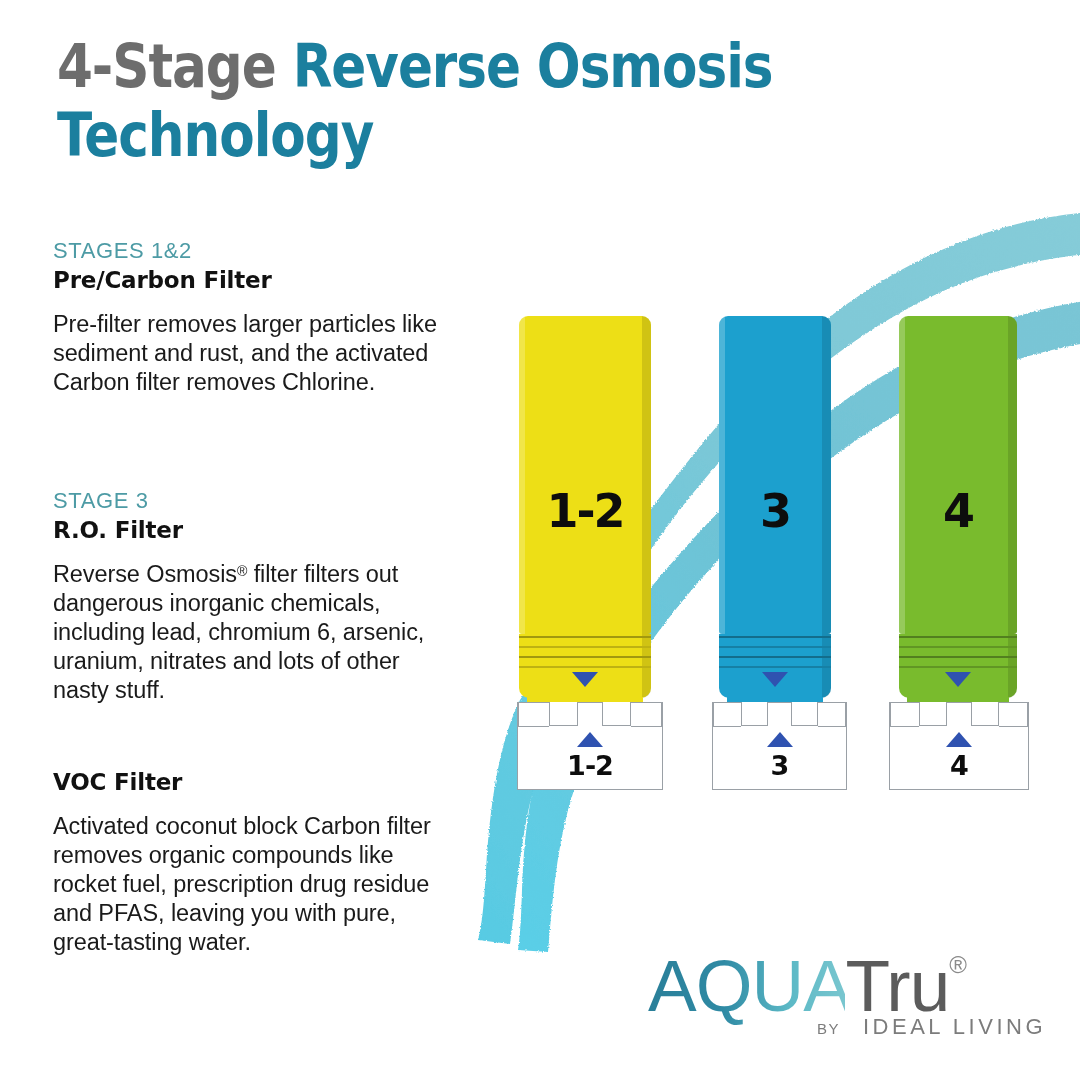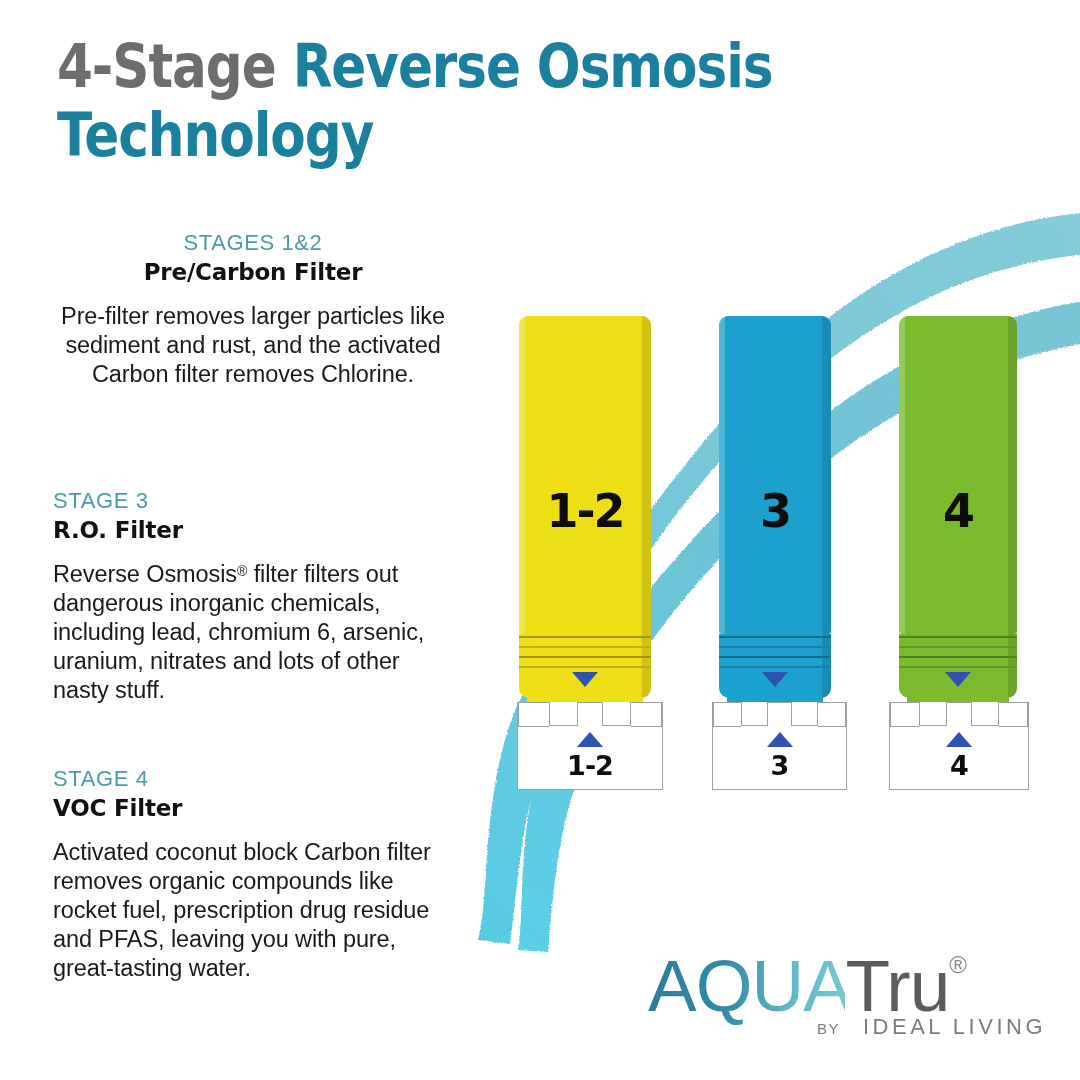--- a/index.html
+++ b/index.html
@@ -49,21 +49,21 @@
   }
   .t-gray { color: #6d6d6d; }
   .t-teal { color: #1b7f9e; }
 
   
   .section {
     position: absolute;
     left: 53px;
     width: 400px;
   }
-  #sec-0 { top: 230px; text-align: center; }
+  #sec-0 { top: 238px; }
   #sec-1 { top: 488px; }
   #sec-2 { top: 766px; }
 
   .sec-kicker {
     font-family: "Liberation Sans", sans-serif;
     font-size: 22px;
     font-weight: normal;
     letter-spacing: 0.6px;
     color: #4d9ba5;
     line-height: 1.18;
@@ -282,21 +282,20 @@
     <div class="sec-body">Pre-filter removes larger particles like sediment and rust, and the activated Carbon filter removes Chlorine.</div>
   </div>
 
   <div class="section" id="sec-1">
     <div class="sec-kicker">STAGE 3</div>
     <div class="sec-title">R.O. Filter</div>
     <div class="sec-body"><span>Reverse Osmosis</span><sup>®</sup><span> filter filters out dangerous inorganic chemicals, including lead, chromium 6, arsenic, uranium, nitrates and lots of other nasty stuff.</span></div>
   </div>
 
   <div class="section" id="sec-2">
-    <div class="sec-kicker">STAGE 4</div>
     <div class="sec-title">VOC Filter</div>
     <div class="sec-body">Activated coconut block Carbon filter removes organic compounds like rocket fuel, prescription drug residue and PFAS, leaving you with pure, great-tasting water.</div>
   </div>
 
   <div id="filters">
       <div class="filter-unit" style="left: 0px; top: 0px; width: 1080px; height: 1080px;">
         <div class="cart" style="left: 519px; top: 316px; width: 132px; height: 318px; background: rgb(237, 223, 22);">
           <div class="cart-hilite"></div>
           <div class="cart-shade"></div>
         </div>

